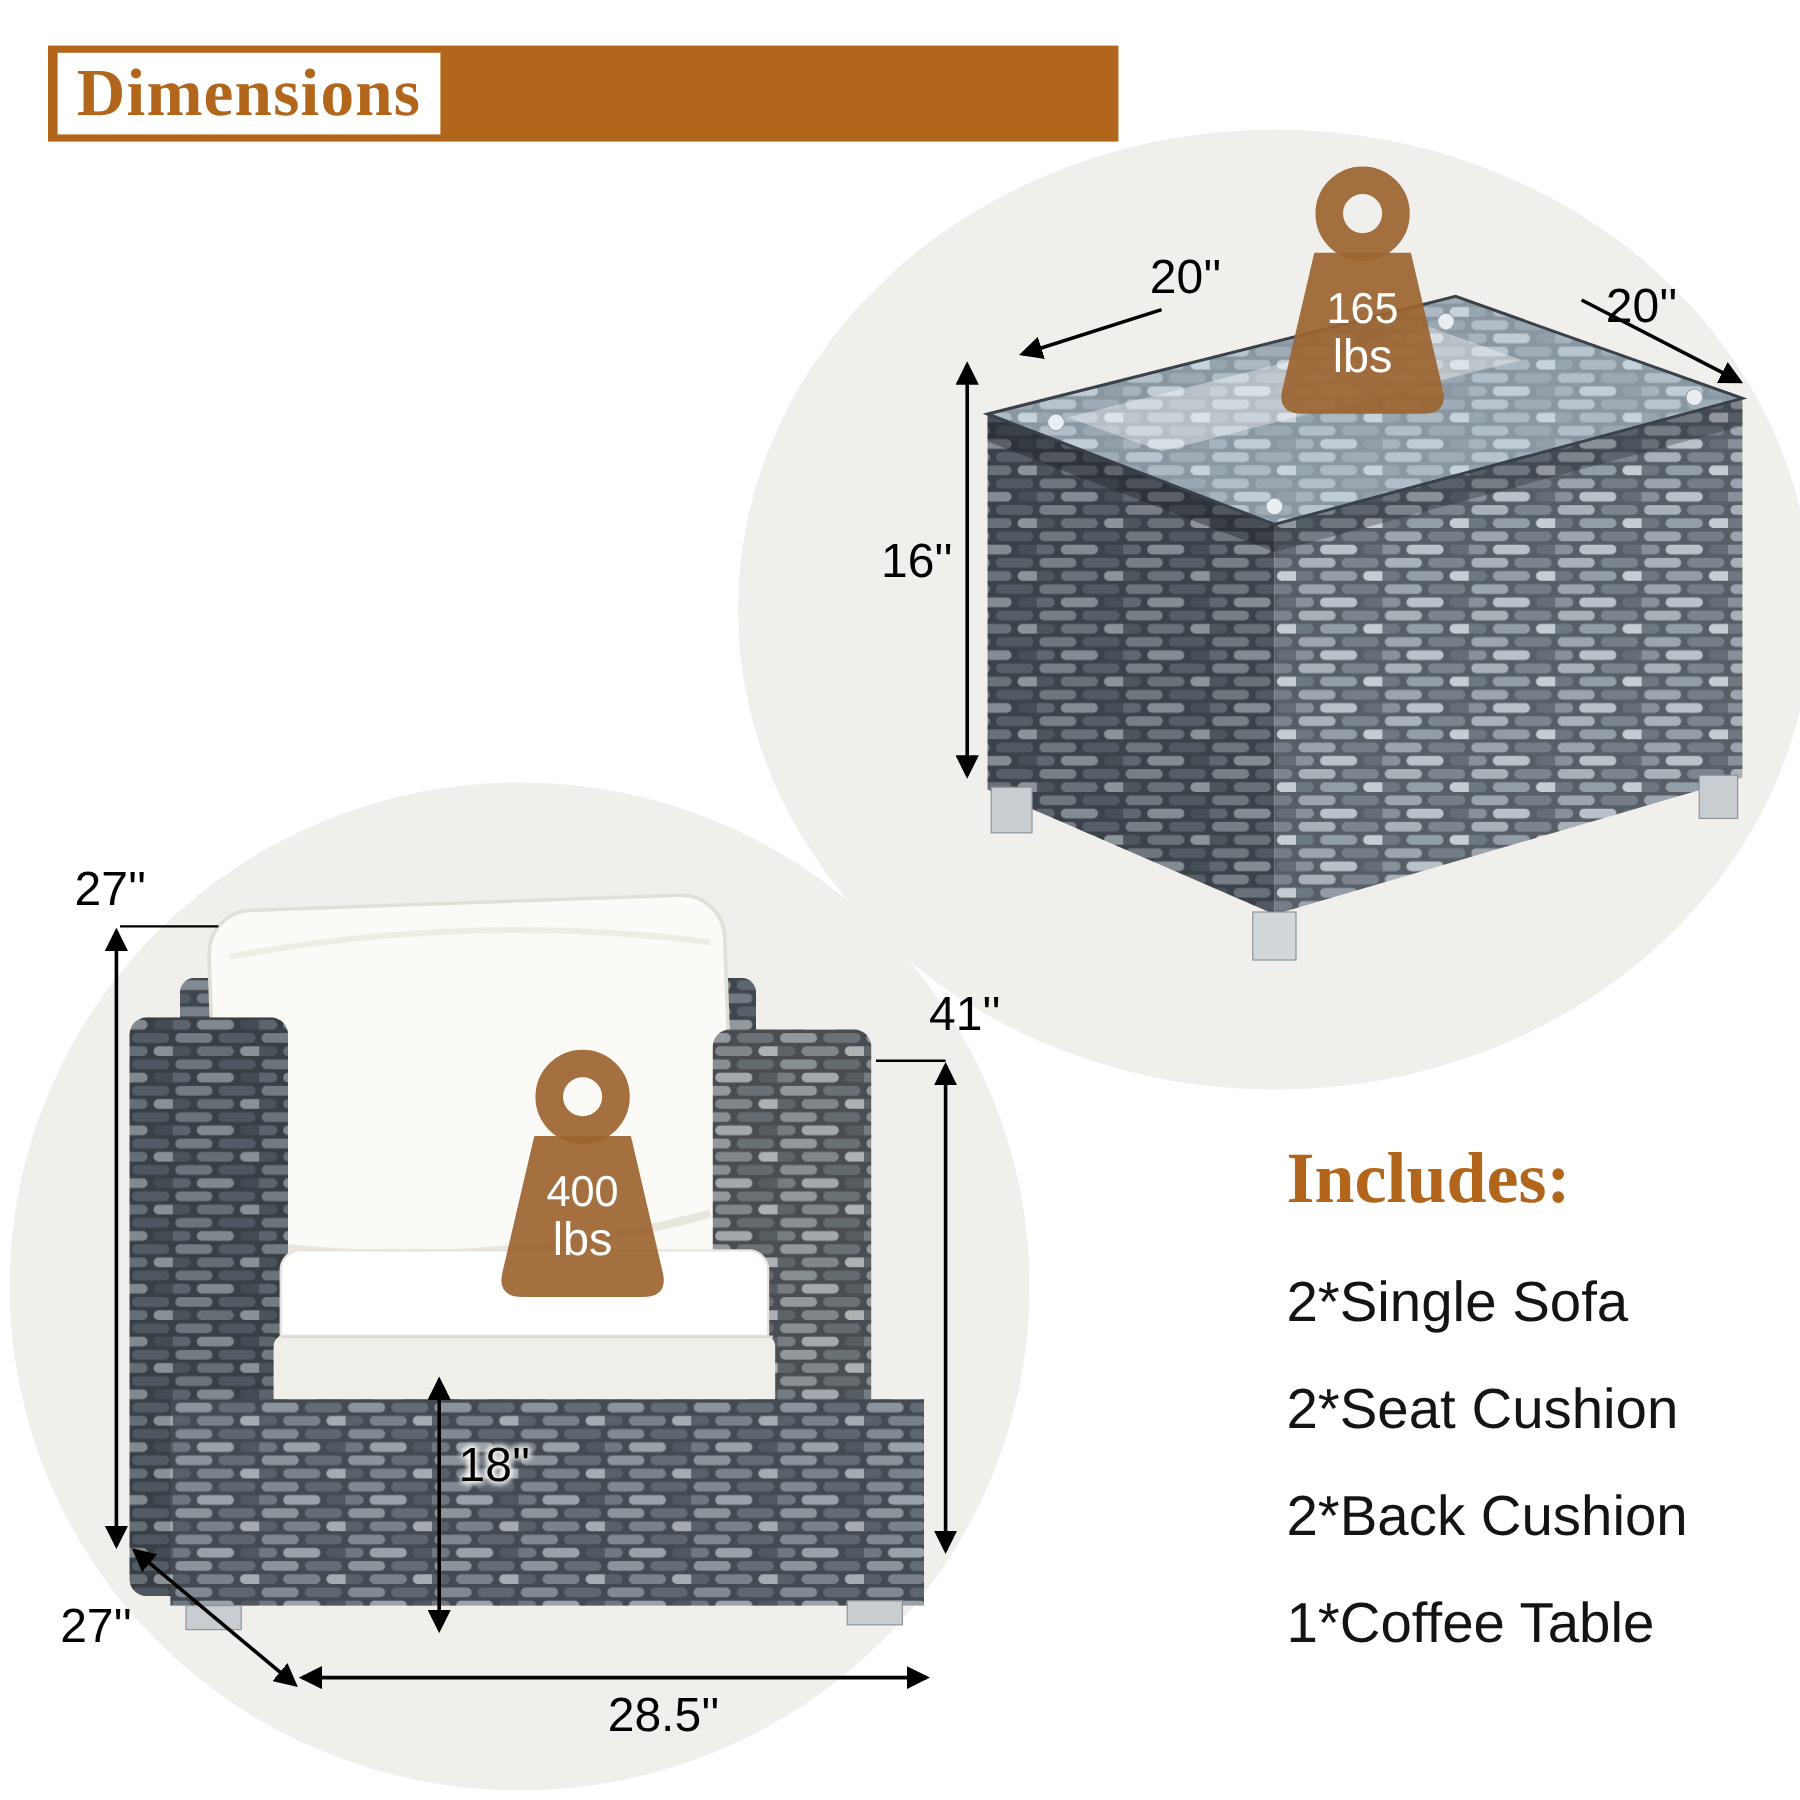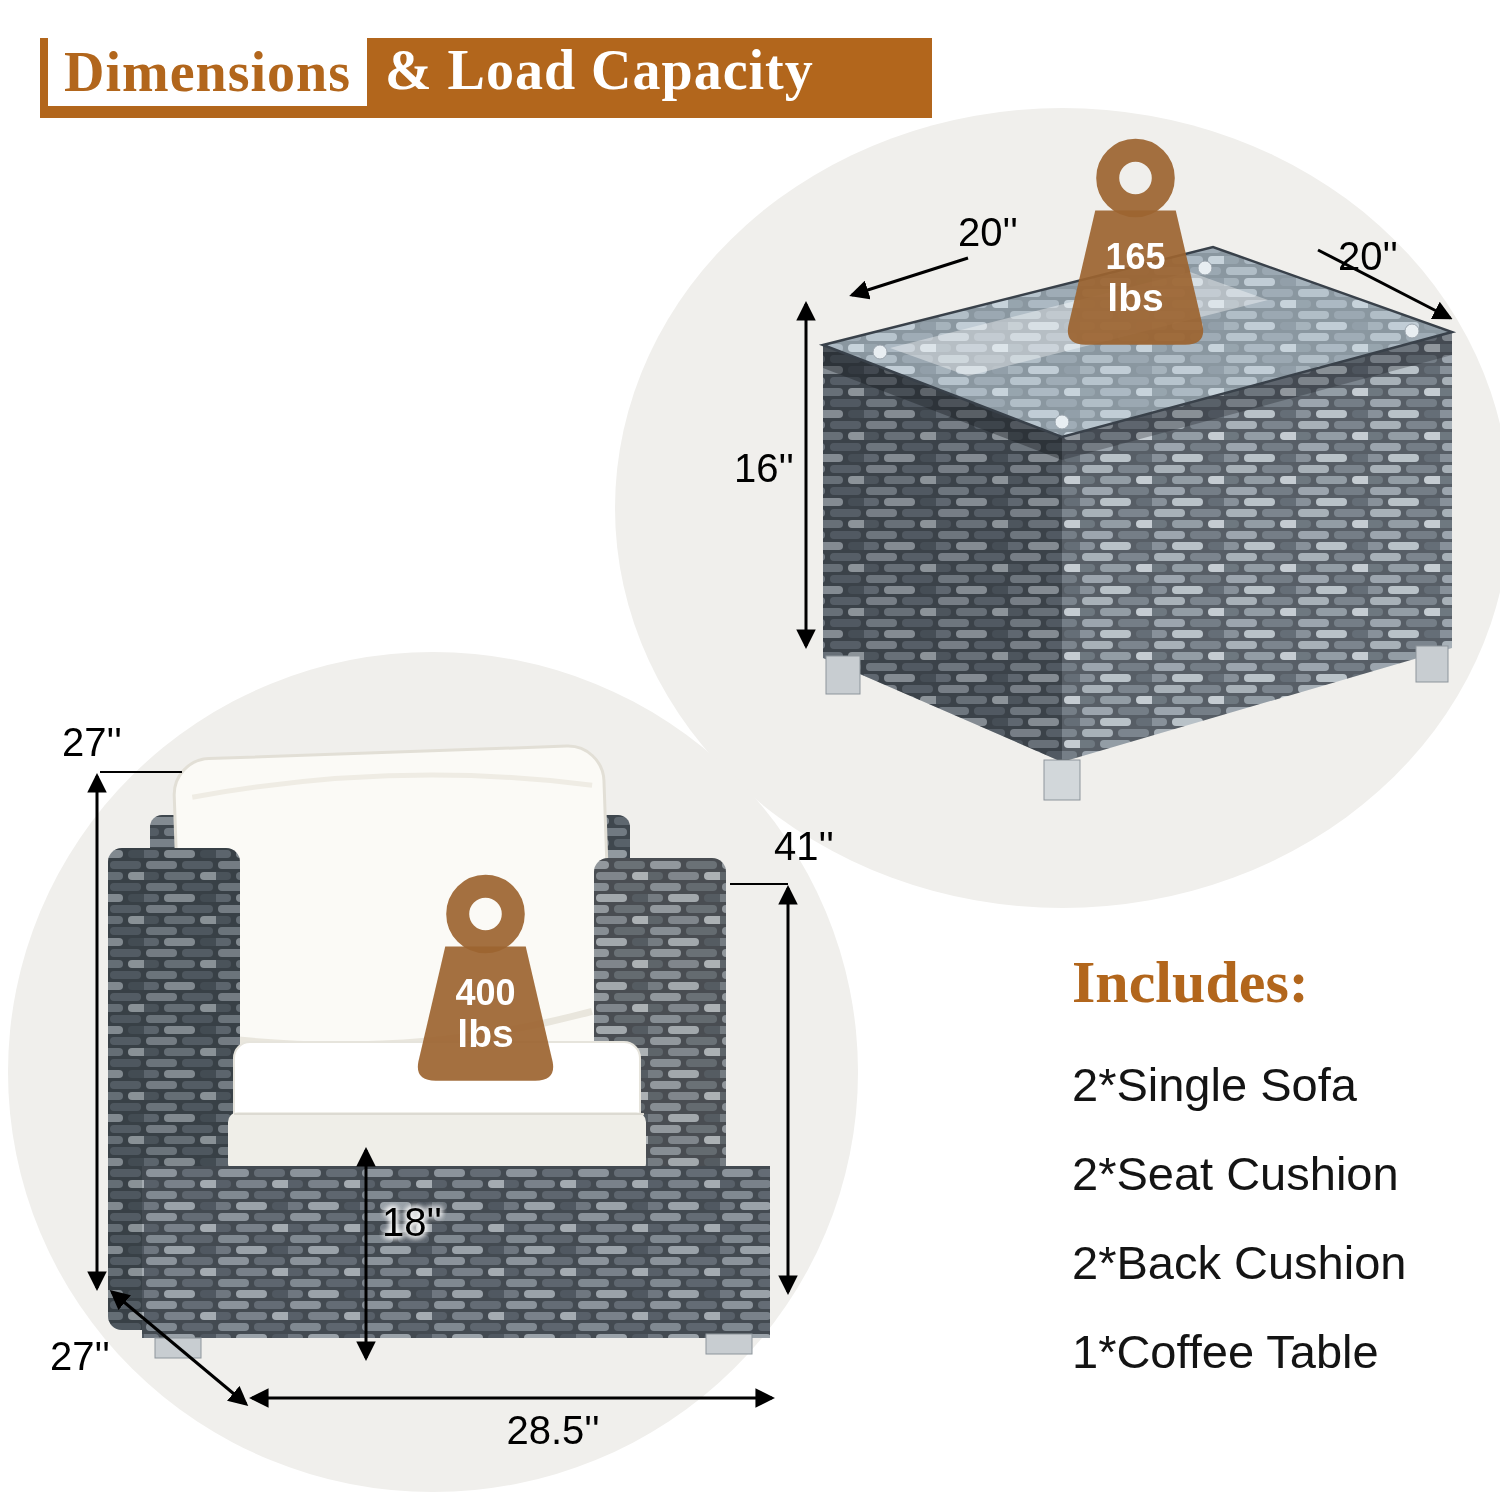--- a/index.html
+++ b/index.html
@@ -8,21 +8,21 @@
     position:relative; width:1500px; height:1500px; background:#ffffff;
     overflow:hidden; font-family:"Liberation Sans", sans-serif;
   }
   .bg-ellipse { position:absolute; border-radius:50%; background:#f0efec; }
   #circle-table { left:615px; top:108px; width:895px; height:800px; }
   #circle-sofa  { left:8px;  top:652px; width:850px; height:840px; }
 
   
   #banner {
     position:absolute; left:40px; top:38px; width:892px; height:80px;
-    background:#b2661c; display:flex; align-items:flex-start; padding:0 18px 0 8px;
+    background:#b2661c; display:flex; align-items:center; padding:0 18px 0 8px;
   }
   #banner .hl-box { background:#ffffff; height:68px; display:flex; align-items:center; padding:0 16px; }
   #banner .hl-text {
     font-family:"Liberation Serif", serif; font-weight:700; font-size:56px;
     color:#b2661c; letter-spacing:1px; white-space:nowrap;
   }
   #banner .rest-text {
     font-family:"Liberation Serif", serif; font-weight:700; font-size:56px;
     color:#ffffff; margin-left:18px; letter-spacing:1px; white-space:nowrap;
   }
@@ -34,21 +34,21 @@
   .dim-label {
     position:absolute; transform:translate(-50%,-50%);
     font-size:40px; color:#000; white-space:nowrap;
   }
   .halo { text-shadow:0 0 6px #fff, 0 0 6px #fff, 0 0 6px #fff, 0 0 6px #fff; }
 
   .weight { position:absolute; width:195px; height:230px; }
   .weight svg { position:absolute; left:0; top:0; width:100%; height:100%; }
   .weight .wtext {
     position:absolute; left:0; right:0; top:46%;
-    text-align:center; color:#ffffff; line-height:1.08;font-weight:bold;
+    text-align:center; color:#ffffff; line-height:1.08;
   }
   .weight .wval  { font-size:36px; }
   .weight .wunit { font-size:39px; }
   #weight-table { left:1038px; top:132px; }
   #weight-sofa  { left:388px;  top:868px; }
 
   #includes { position:absolute; left:1072px; top:948px; width:430px; }
   #includes .inc-head {
     font-family:"Liberation Serif", serif; font-weight:700;
     font-size:60px; color:#b2661c; margin:0 0 40px 0;
@@ -60,21 +60,20 @@
 
 <div id="canvas">
 
   <div class="bg-ellipse" id="circle-table"></div>
   <div class="bg-ellipse" id="circle-sofa"></div>
 
   <div id="banner">
     <span class="hl-box">
       <span class="hl-text">Dimensions</span>
     </span>
-    <span class="rest-text">&amp; Load Capacity</span>
   </div>
 
   <svg class="art" width="1500" height="1500" viewBox="0 0 1500 1500">
     <defs>
       <pattern id="wicker" width="72" height="44" patternUnits="userSpaceOnUse">
         <rect width="72" height="44" fill="#4e565e"></rect>
         <rect x="2" y="3" width="31" height="8" rx="4" fill="#97a1aa"></rect>
         <rect x="38" y="3" width="31" height="8" rx="4" fill="#6e7881"></rect>
         <rect x="20" y="14" width="31" height="8" rx="4" fill="#b6bfc6"></rect>
         <rect x="56" y="14" width="31" height="8" rx="4" fill="#5d6770"></rect>

